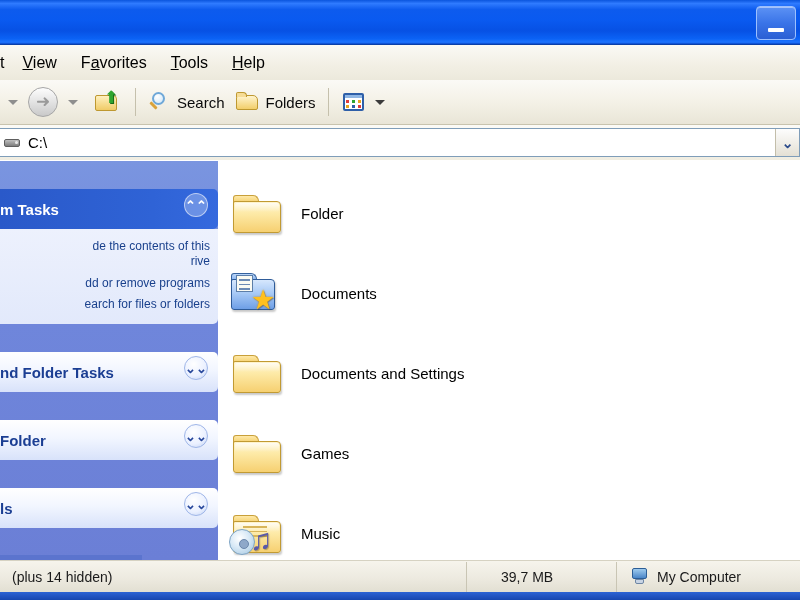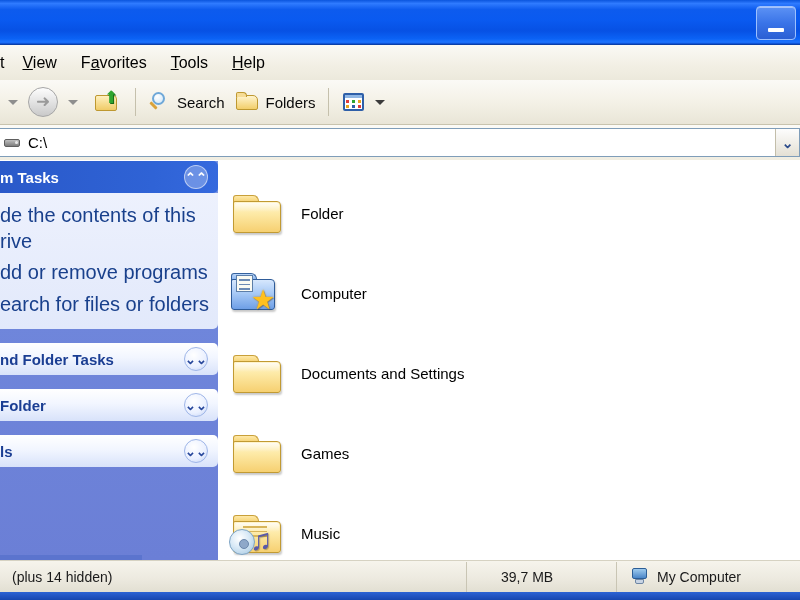--- a/index.html
+++ b/index.html
@@ -91,23 +91,24 @@
   }
 
   
   .sidebar {
     position: absolute; left: 0; top: 161px; width: 218px; height: 399px;
     background: linear-gradient(to bottom, #7A95E0 0%, #6F86DB 40%, #6B7FD6 100%);
     overflow: hidden;
   }
   .panel { margin: 0 0 14px 0; }
   .panel-head {
-    height: 32px; display: flex; align-items: center;
+    height: 40px; display: flex; align-items: center;
     padding-left: 0; position: relative;
     border-radius: 0 5px 5px 0;
+    margin-top: 28px;
   }
   .panel-head.blue {
     background: linear-gradient(to right, #2A59C9 0%, #2F63D6 70%, #3569DE 100%);
   }
   .panel-head.white {
     background: linear-gradient(to bottom, #FFFFFF 0%, #F2F6FF 45%, #D8E2FA 100%);
     text-align: center;
   }
   .panel-title { font-size: 15px; font-weight: bold; white-space: nowrap; }
   .panel-head.blue .panel-title { color: #FFFFFF; }
@@ -121,22 +122,22 @@
   .chev.up { background: rgba(255,255,255,.28); color: #fff; border: 1px solid rgba(255,255,255,.55); }
   .chev.dn {
     background: radial-gradient(circle at 40% 32%, #FFFFFF 0%, #EAF0FF 60%, #BFD0F2 100%);
     color: #27479B; border: 1px solid #9FB6E8;
   }
   .panel-body {
     background: linear-gradient(to bottom, #EDF1FD 0%, #E2E9FB 100%);
     padding: 7px 8px 9px 0; border-radius: 0 0 5px 0;
   }
   .panel-link {
-    font-size: 20px; color: #19408C; line-height: 1.28;
-    padding: 3px 0 3px 0; white-space: normal;
+    font-size: 12px; color: #19408C; line-height: 1.28;
+    padding: 3px 0 3px 0; white-space: normal; text-align: right;
   }
 
   
   .content {
     position: absolute; left: 218px; top: 161px; width: 582px; height: 399px;
     background: #fff; overflow: hidden;
   }
   .grid { display: flex; flex-wrap: wrap; padding: 12px 0 0 4px; }
   .cell {
     width: 309px; height: 80px; display: flex; align-items: center; gap: 14px;
@@ -377,21 +378,21 @@
         <span class="icon-wrap ico-docs">
           <span class="back"></span>
             <span class="front"></span>
           <span class="page">
               <i></i>
               <i></i>
               <i></i>
             </span>
           <span class="star">★</span>
         </span>
-        <span class="name">Computer</span>
+        <span class="name">Documents</span>
       </div>
 
       <div class="cell">
         <span class="icon-wrap">
           <span class="ico-folder">
               <span class="back"></span>
               <span class="front"></span>
             </span>
         </span>
         <span class="name">Documents and Settings</span>

